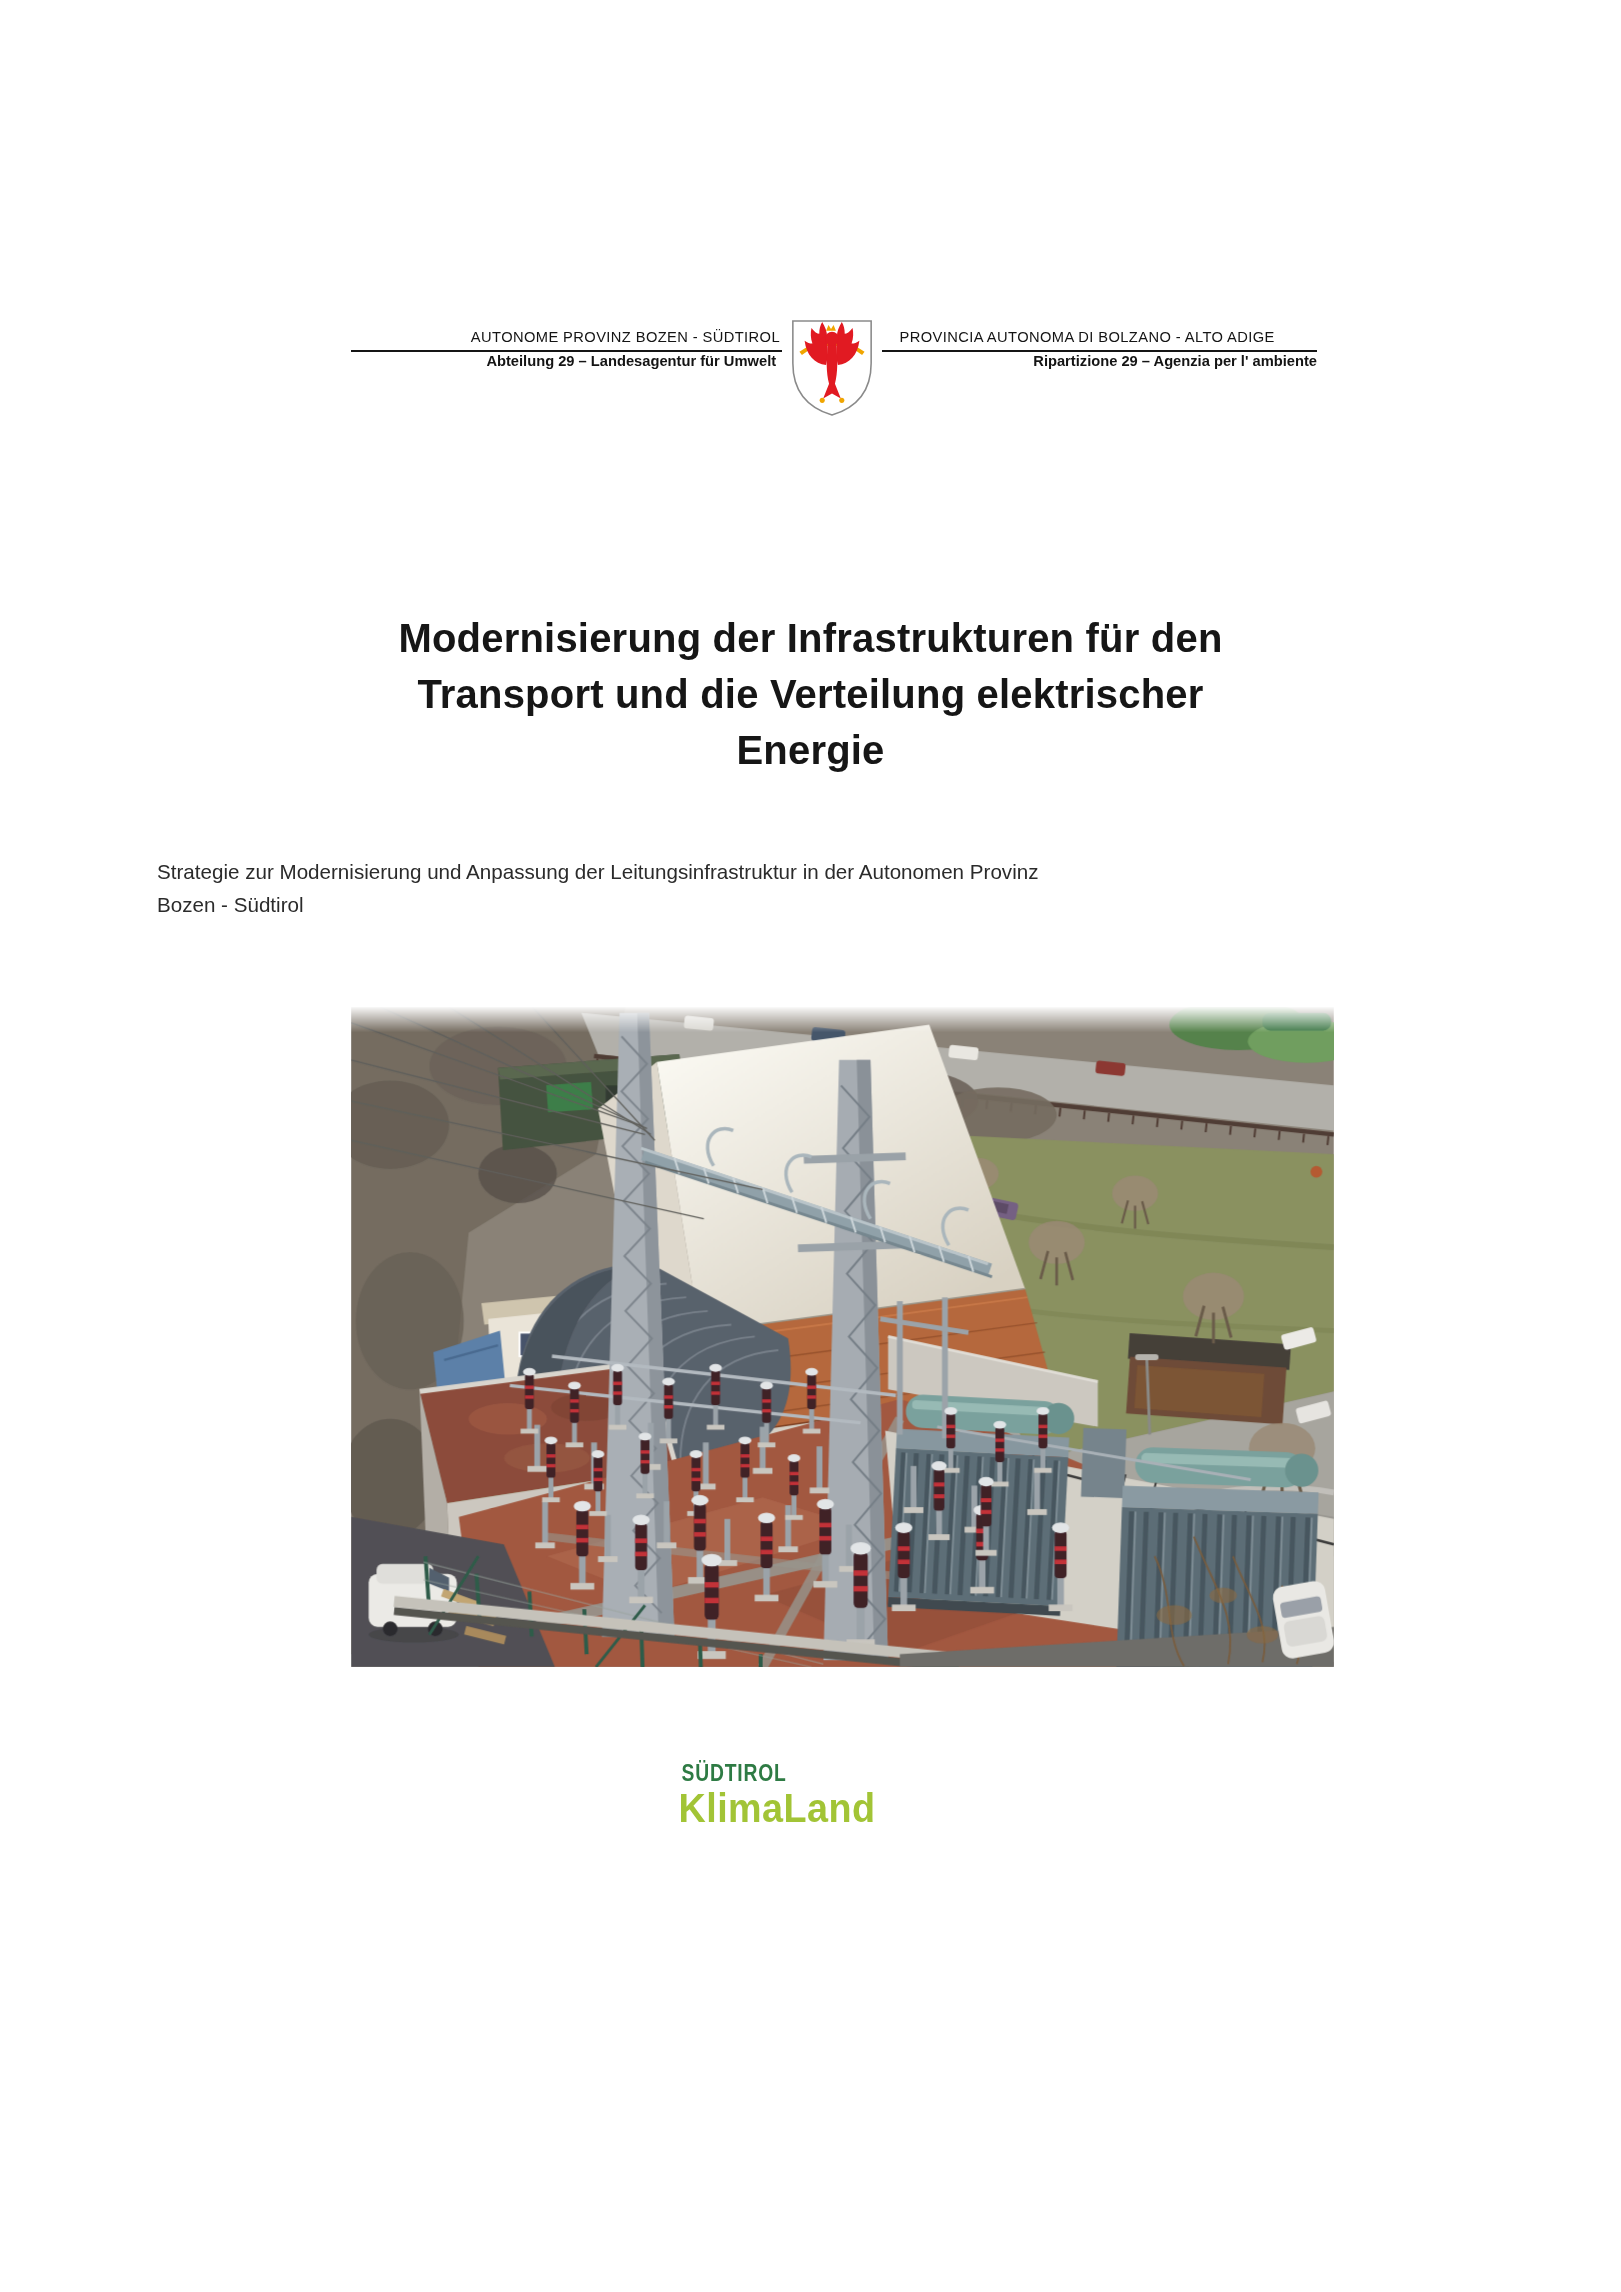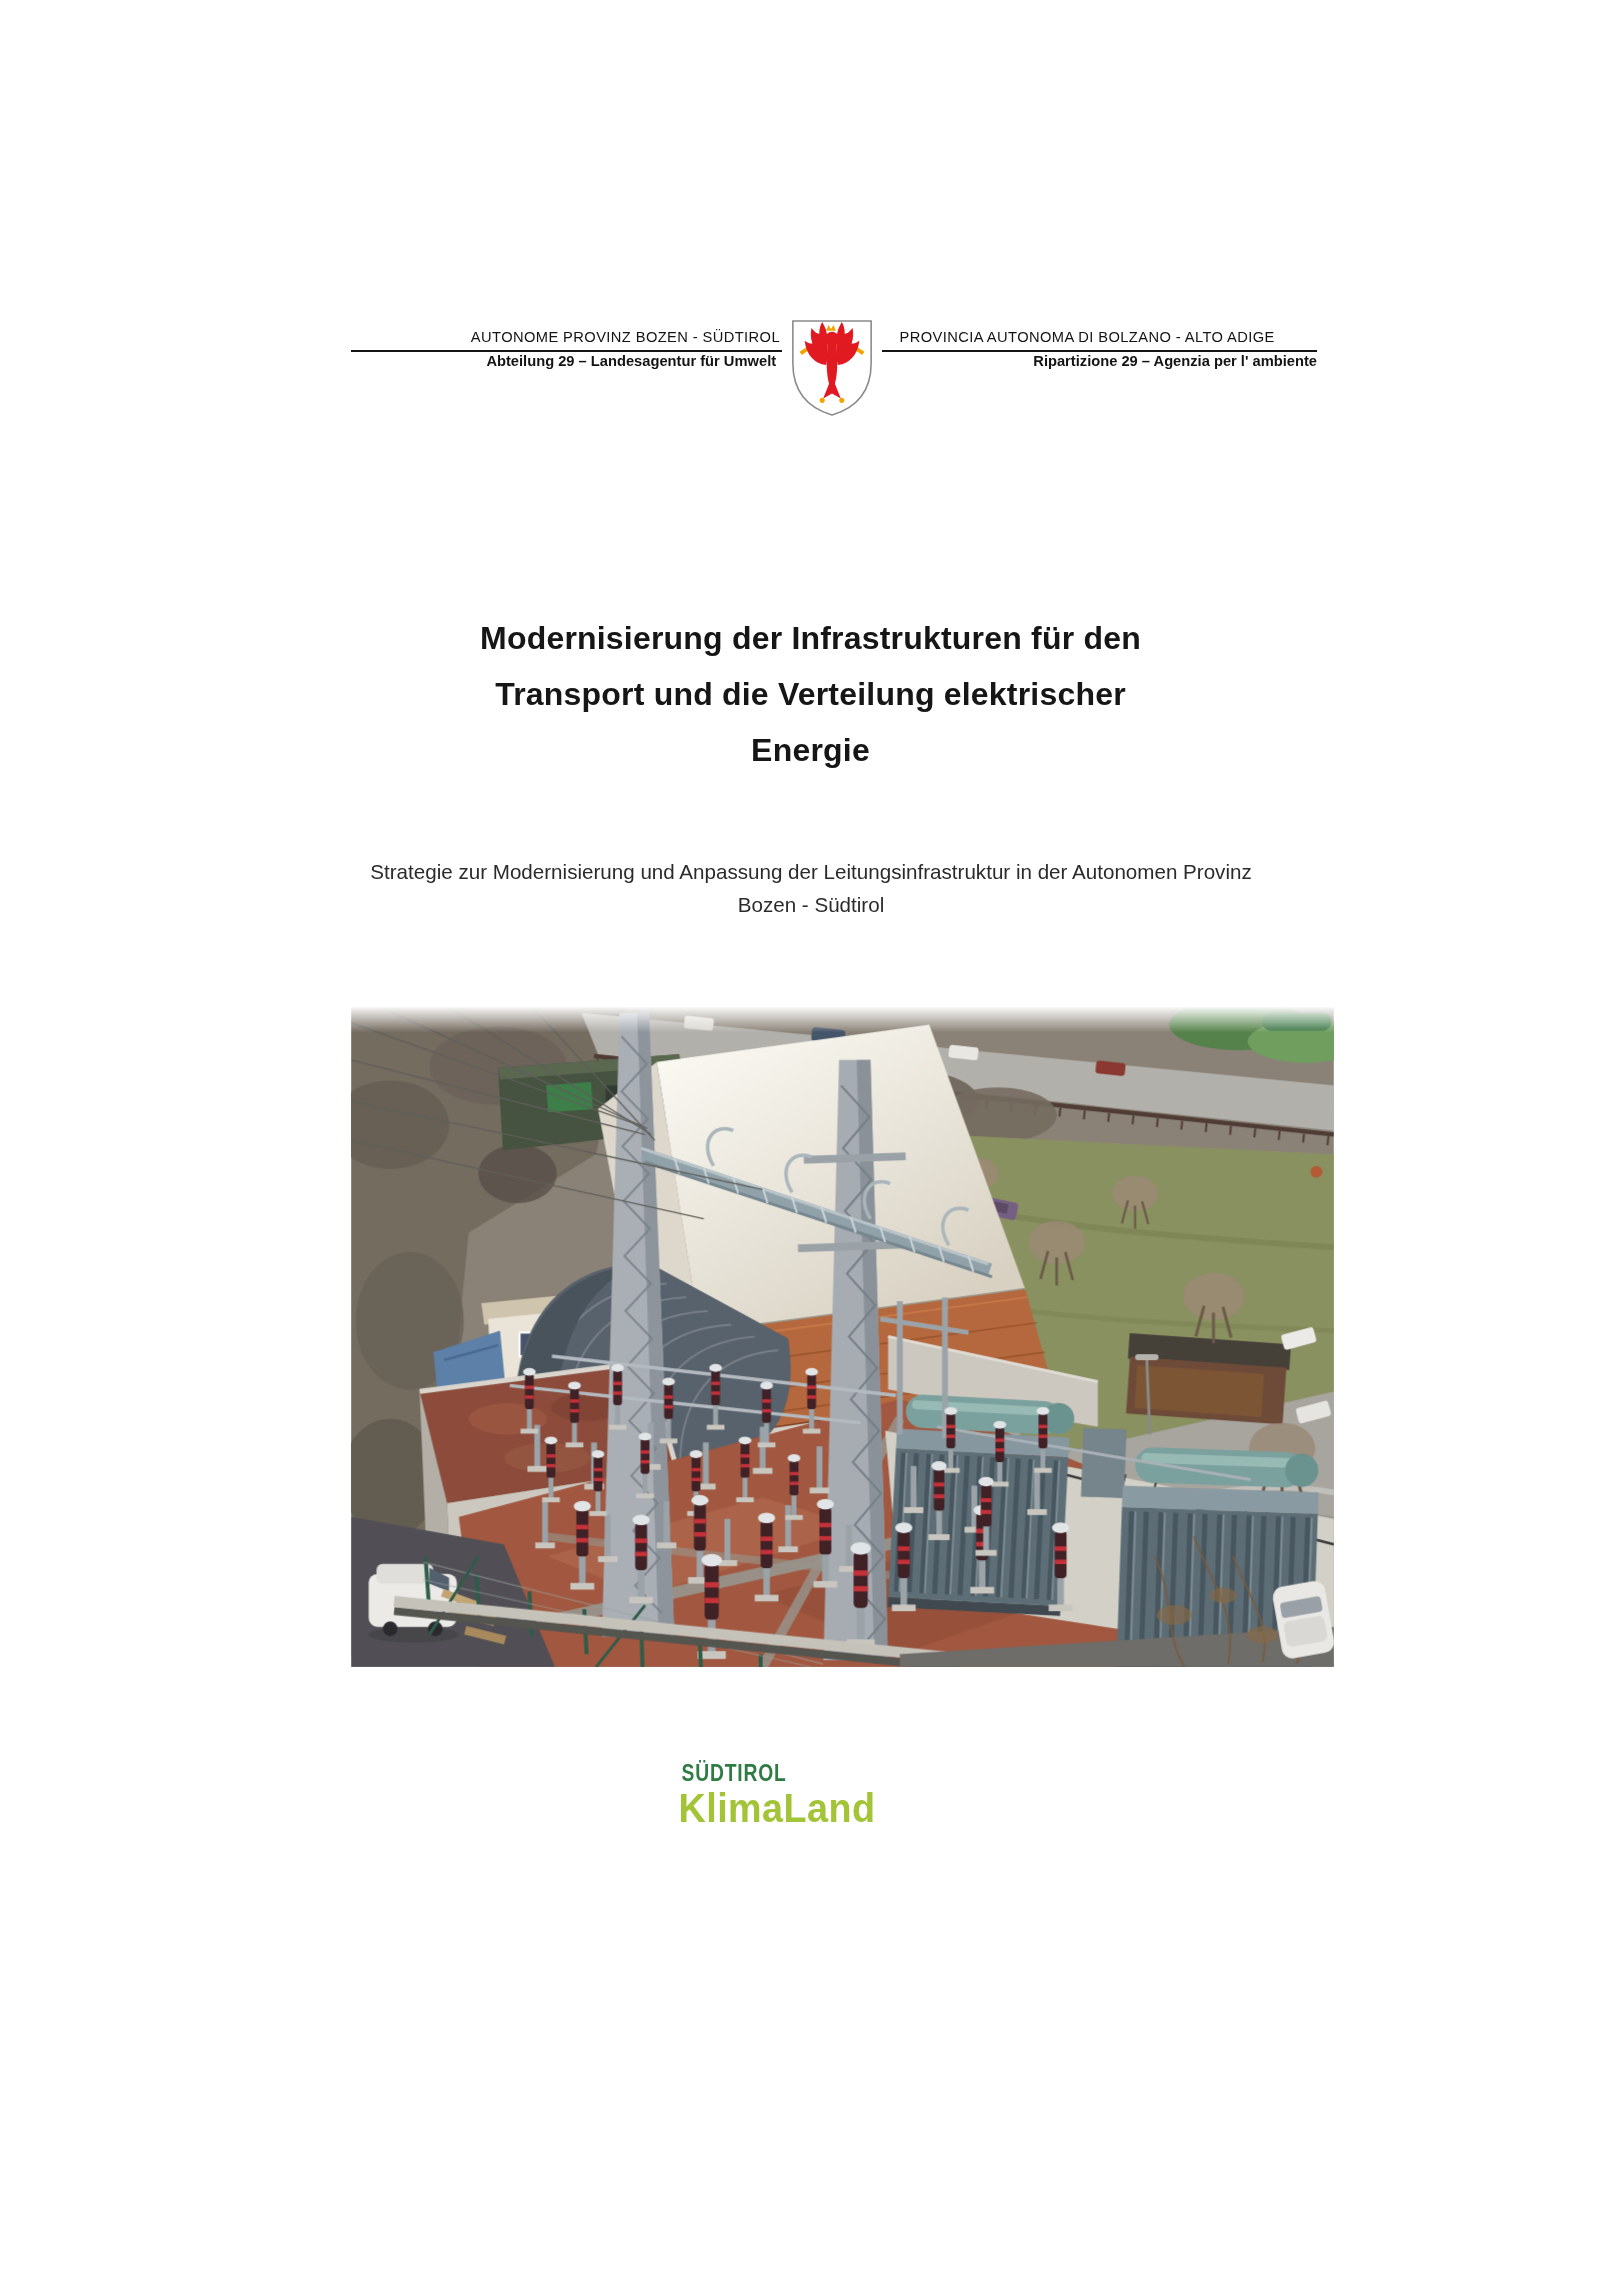--- a/index.html
+++ b/index.html
@@ -13,22 +13,22 @@
             padding-bottom:4.9px;border-bottom:2.5px solid #151515;}
   .lh-left .lh-line1{text-align:right;padding-right:2px;}
   .lh-right .lh-line1{text-align:left;padding-left:17.6px;}
   .lh-line2{font-size:14.7px;font-weight:bold;white-space:nowrap;margin-top:1px;color:#141414;}
   .lh-left .lh-line2{text-align:right;padding-right:5.9px;}
   .lh-right .lh-line2{text-align:right;padding-left:7.8px;}
   .crest{position:absolute;left:786px;top:318px;width:92px;height:104px;}
 
   
   .title{position:absolute;left:0;width:1621px;top:610px;text-align:center;
-         font-size:32px;font-weight:bold;line-height:56px;letter-spacing:0.2px;color:#161616;}
-  .subtitle{position:absolute;left:157px;width:1308px;top:855px;text-align:center;
+         font-size:40px;font-weight:bold;line-height:56px;letter-spacing:0.2px;color:#161616;}
+  .subtitle{position:absolute;left:157px;width:1308px;top:855px;
             font-size:20.6px;line-height:33px;color:#2b2b2b;}
 
   
   .photo{position:absolute;left:351px;top:1007px;width:983px;height:660px;margin:0;padding:0;}
   .photo svg{display:block;width:983px;height:660px;}
 
   
   .logo{position:absolute;left:50%;top:1762px;transform:translateX(-50%);
         margin-left:23.5px;text-align:left;line-height:1;}
   .logo-top{display:inline-block;font-size:23.5px;font-weight:bold;letter-spacing:1px;

